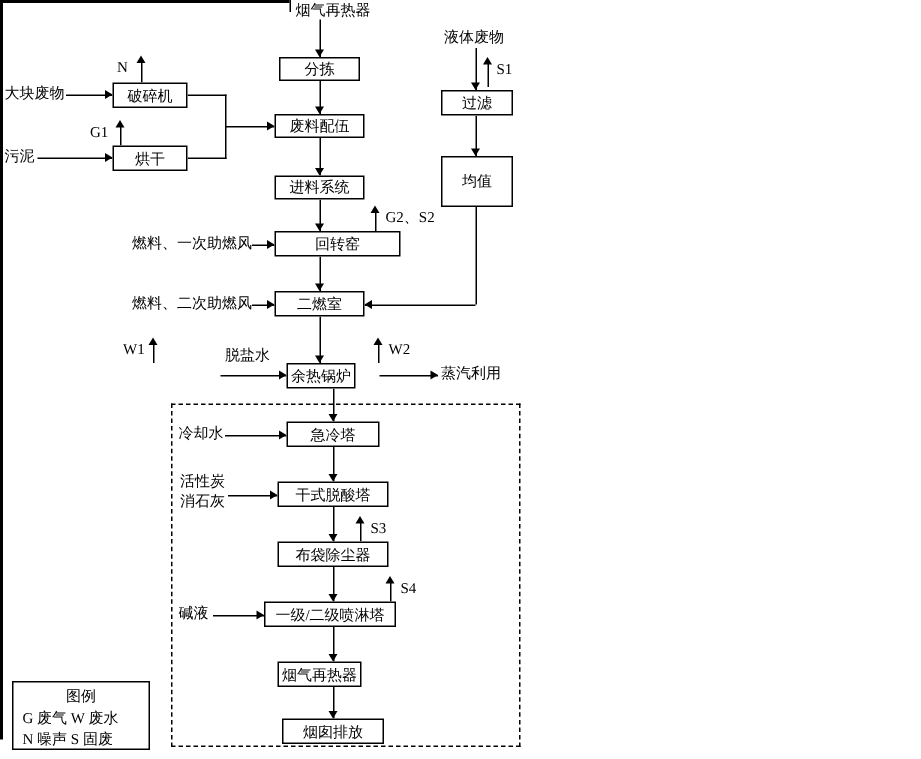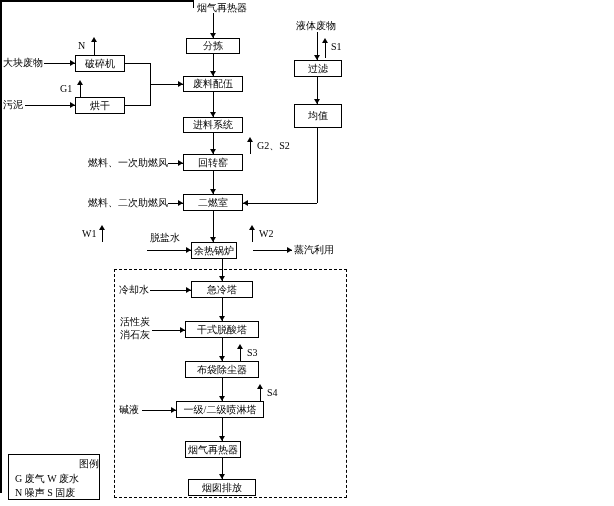--- a/index.html
+++ b/index.html
@@ -31,35 +31,35 @@
   <div class="hline" style="left:0;top:0;width:193px;height:2px"></div>
   <div class="vline" style="left:193px;top:0;height:8px"></div>
 
   <div class="dashed" style="left:114px;top:269px;width:233px;height:229px"></div>
 
   <div class="lbl" style="left:197px;top:2px">烟气再热器</div>
 
   <div class="box" style="left:186px;top:38px;width:54px;height:16px">分拣</div>
   <div class="box" style="left:183px;top:76px;width:60px;height:16px">废料配伍</div>
   <div class="box" style="left:183px;top:117px;width:60px;height:16px">进料系统</div>
-  <div class="box" style="left:183px;top:154px;width:60px;height:17px">回转窑</div>
+  <div class="box" style="left:183px;top:154px;width:84px;height:17px">回转窑</div>
   <div class="box" style="left:183px;top:194px;width:60px;height:17px">二燃室</div>
   <div class="box" style="left:191px;top:242px;width:46px;height:17px">余热锅炉</div>
   <div class="box" style="left:191px;top:281px;width:62px;height:17px">急冷塔</div>
   <div class="box" style="left:185px;top:321px;width:74px;height:17px">干式脱酸塔</div>
   <div class="box" style="left:185px;top:361px;width:74px;height:17px">布袋除尘器</div>
   <div class="box" style="left:176px;top:401px;width:88px;height:17px">一级/二级喷淋塔</div>
   <div class="box" style="left:185px;top:441px;width:56px;height:17px">烟气再热器</div>
   <div class="box" style="left:188px;top:479px;width:68px;height:17px">烟囱排放</div>
 
   <div class="box" style="left:75px;top:55px;width:50px;height:17px">破碎机</div>
   <div class="box" style="left:75px;top:97px;width:50px;height:17px">烘干</div>
 
   <div class="box" style="left:294px;top:60px;width:48px;height:17px">过滤</div>
-  <div class="box" style="left:294px;top:104px;width:48px;height:24px">均值</div>
+  <div class="box" style="left:294px;top:104px;width:48px;height:34px">均值</div>
 
   <div class="vline" style="left:213px;top:13px;height:25px"></div>
   <div class="tri-down" style="left:210px;top:33px"></div>
   <div class="vline" style="left:213px;top:54px;height:22px"></div>
   <div class="tri-down" style="left:210px;top:71px"></div>
   <div class="vline" style="left:213px;top:92px;height:25px"></div>
   <div class="tri-down" style="left:210px;top:112px"></div>
   <div class="vline" style="left:213px;top:133px;height:21px"></div>
   <div class="tri-down" style="left:210px;top:149px"></div>
   <div class="vline" style="left:213px;top:171px;height:23px"></div>
@@ -157,18 +157,18 @@
 
   <div class="tri-up" style="left:237px;top:344px"></div>
   <div class="vline" style="left:240px;top:348px;height:13px"></div>
   <div class="lbl" style="left:247px;top:347px">S3</div>
 
   <div class="tri-up" style="left:257px;top:384px"></div>
   <div class="vline" style="left:260px;top:388px;height:13px"></div>
   <div class="lbl" style="left:267px;top:387px">S4</div>
 
   <div class="legend" style="left:8px;top:454px;width:92px;height:46px">
-    <div class="lg" style="left:0;top:2px;width:100%;text-align:right">图例</div>
+    <div class="lg" style="left:0;top:2px;width:100%;text-align:center">图例</div>
     <div class="lg" style="left:6px;top:17px">G 废气 W 废水</div>
     <div class="lg" style="left:6px;top:31px">N 噪声 S 固废</div>
   </div>
 
 </div>
 
 </body></html>

